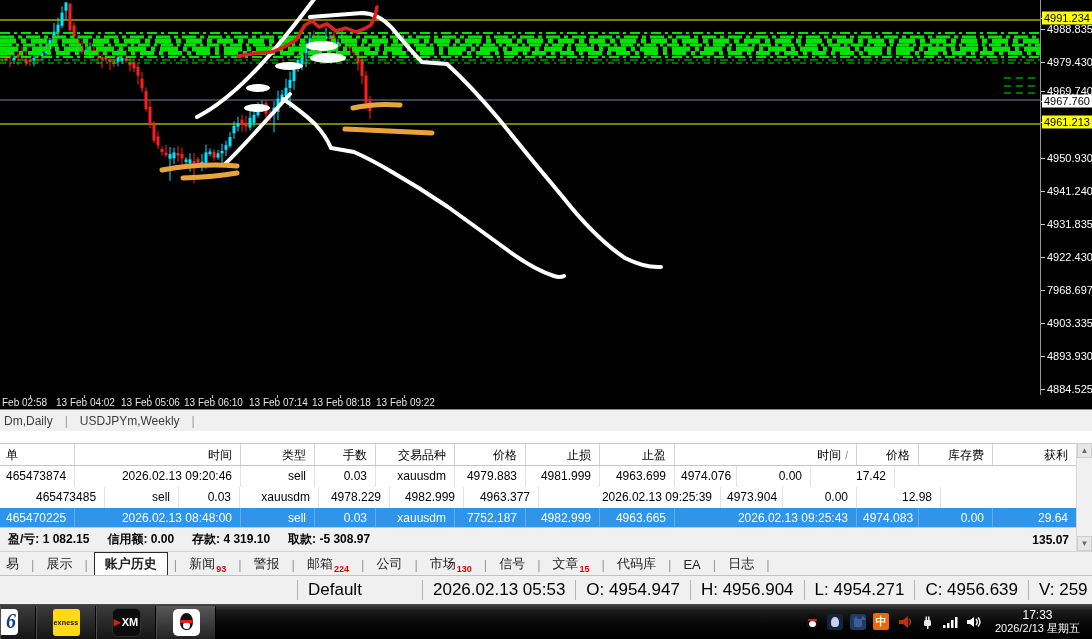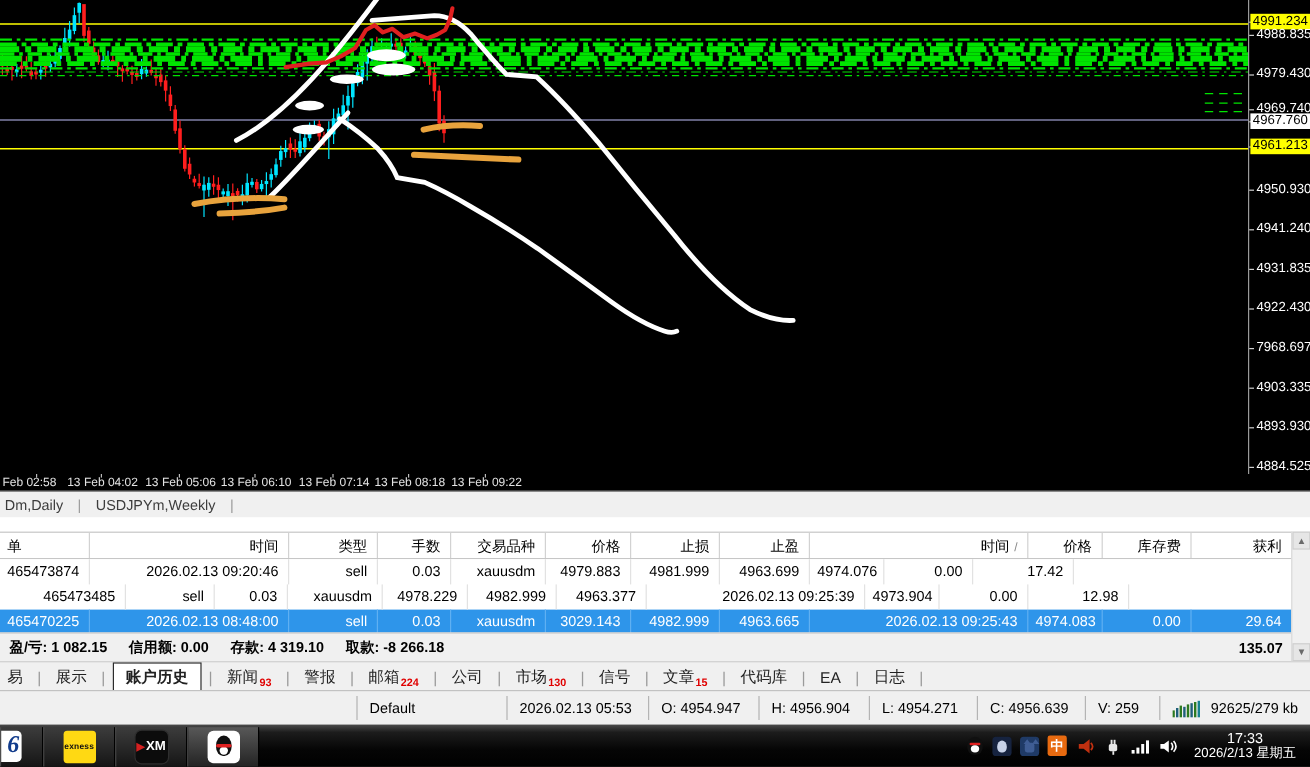--- a/index.html
+++ b/index.html
@@ -42,21 +42,21 @@
   .varrow.up{top:0;} .varrow.down{bottom:0;}
   
   .bottom-tabs{position:absolute;left:0;top:551px;width:1092px;height:24px;background:#f0f0f0;border-top:1px solid #d4d4d4;
                display:flex;align-items:center;font-size:13px;color:#222;}
   .btab{padding:2px 6px;white-space:nowrap;cursor:default;}
   .btab.active{background:#fff;border:1px solid #2b2b2b;padding:2px 10px;font-weight:bold;}
   .bsep{color:#9a9a9a;padding:0 6px;}
   .badge{color:#e00000;font-size:9px;font-weight:bold;position:relative;top:4px;margin-left:1px;}
   
   .status{position:absolute;left:0;top:575px;width:1092px;height:29px;background:#f0f0f0;border-top:1px solid #c2c2c2;
-          display:flex;align-items:center;font-size:12px;color:#000;box-sizing:border-box;}
+          display:flex;align-items:center;font-size:17px;color:#000;box-sizing:border-box;}
   .seg{border-left:1px solid #b4b4b4;height:20px;display:flex;align-items:center;padding:0 10px;white-space:nowrap;box-sizing:border-box;}
   .seg.first{border-left:none;flex:0 0 297px;}
   .seg.traffic{display:flex;gap:6px;}
   
   .taskbar{position:absolute;left:0;top:604px;width:1092px;height:35px;
            background:linear-gradient(#4a4a4a 0%,#1c1c1c 18%,#050505 60%,#000 100%);display:flex;align-items:center;}
   .apptile{width:58px;height:33px;margin-top:1px;display:flex;align-items:center;justify-content:center;
            background:linear-gradient(#3c3c3c,#151515);border-right:1px solid #000;border-left:1px solid #4e4e4e;cursor:pointer;}
   .apptile.cut{width:34px;overflow:hidden;justify-content:flex-start;}
   .ic-mt{width:26px;height:26px;background:#fff;border-radius:4px;margin-left:-9px;position:relative;overflow:hidden;}
@@ -416,35 +416,35 @@
           <div class="cell" style="width: 62px; flex: 0 0 62px;">4973.904</div>
           <div class="cell" style="width: 74px; flex: 0 0 74px;">0.00</div>
           <div class="cell" style="width: 84px; flex: 0 0 84px;">12.98</div>
         </div>
         <div class="d-row selected">
           <div class="cell c0" style="width: 75px; flex: 0 0 75px; border-right-color: rgb(95, 176, 242);">465470225</div>
           <div class="cell" style="width: 166px; flex: 0 0 166px; border-right-color: rgb(95, 176, 242);">2026.02.13 08:48:00</div>
           <div class="cell" style="width: 74px; flex: 0 0 74px; border-right-color: rgb(95, 176, 242);">sell</div>
           <div class="cell" style="width: 61px; flex: 0 0 61px; border-right-color: rgb(95, 176, 242);">0.03</div>
           <div class="cell" style="width: 79px; flex: 0 0 79px; border-right-color: rgb(95, 176, 242);">xauusdm</div>
-          <div class="cell" style="width: 71px; flex: 0 0 71px; border-right-color: rgb(95, 176, 242);">3029.143</div>
+          <div class="cell" style="width: 71px; flex: 0 0 71px; border-right-color: rgb(95, 176, 242);">7752.187</div>
           <div class="cell" style="width: 74px; flex: 0 0 74px; border-right-color: rgb(95, 176, 242);">4982.999</div>
           <div class="cell" style="width: 75px; flex: 0 0 75px; border-right-color: rgb(95, 176, 242);">4963.665</div>
           <div class="cell" style="width: 182px; flex: 0 0 182px; border-right-color: rgb(95, 176, 242);">2026.02.13 09:25:43</div>
           <div class="cell" style="width: 62px; flex: 0 0 62px; border-right-color: rgb(95, 176, 242);">4974.083</div>
           <div class="cell" style="width: 74px; flex: 0 0 74px; border-right-color: rgb(95, 176, 242);">0.00</div>
           <div class="cell" style="width: 84px; flex: 0 0 84px; border-right-color: rgb(95, 176, 242);">29.64</div>
         </div>
       </div>
     <div class="summary">
       <span id="summary-items" style="display:flex">
           <span class="sp">盈/亏: 1 082.15</span>
           <span class="sp">信用额: 0.00</span>
           <span class="sp">存款: 4 319.10</span>
-          <span class="sp">取款: -8 266.18</span>
+          <span class="sp">取款: -5 308.97</span>
         </span>
       <span class="total">135.07</span>
     </div>
     <div class="vscroll">
       <div class="varrow up">▲</div>
       <div class="varrow down">▼</div>
     </div>
   </div>
 
   <div class="bottom-tabs" id="bottom-tabs">

